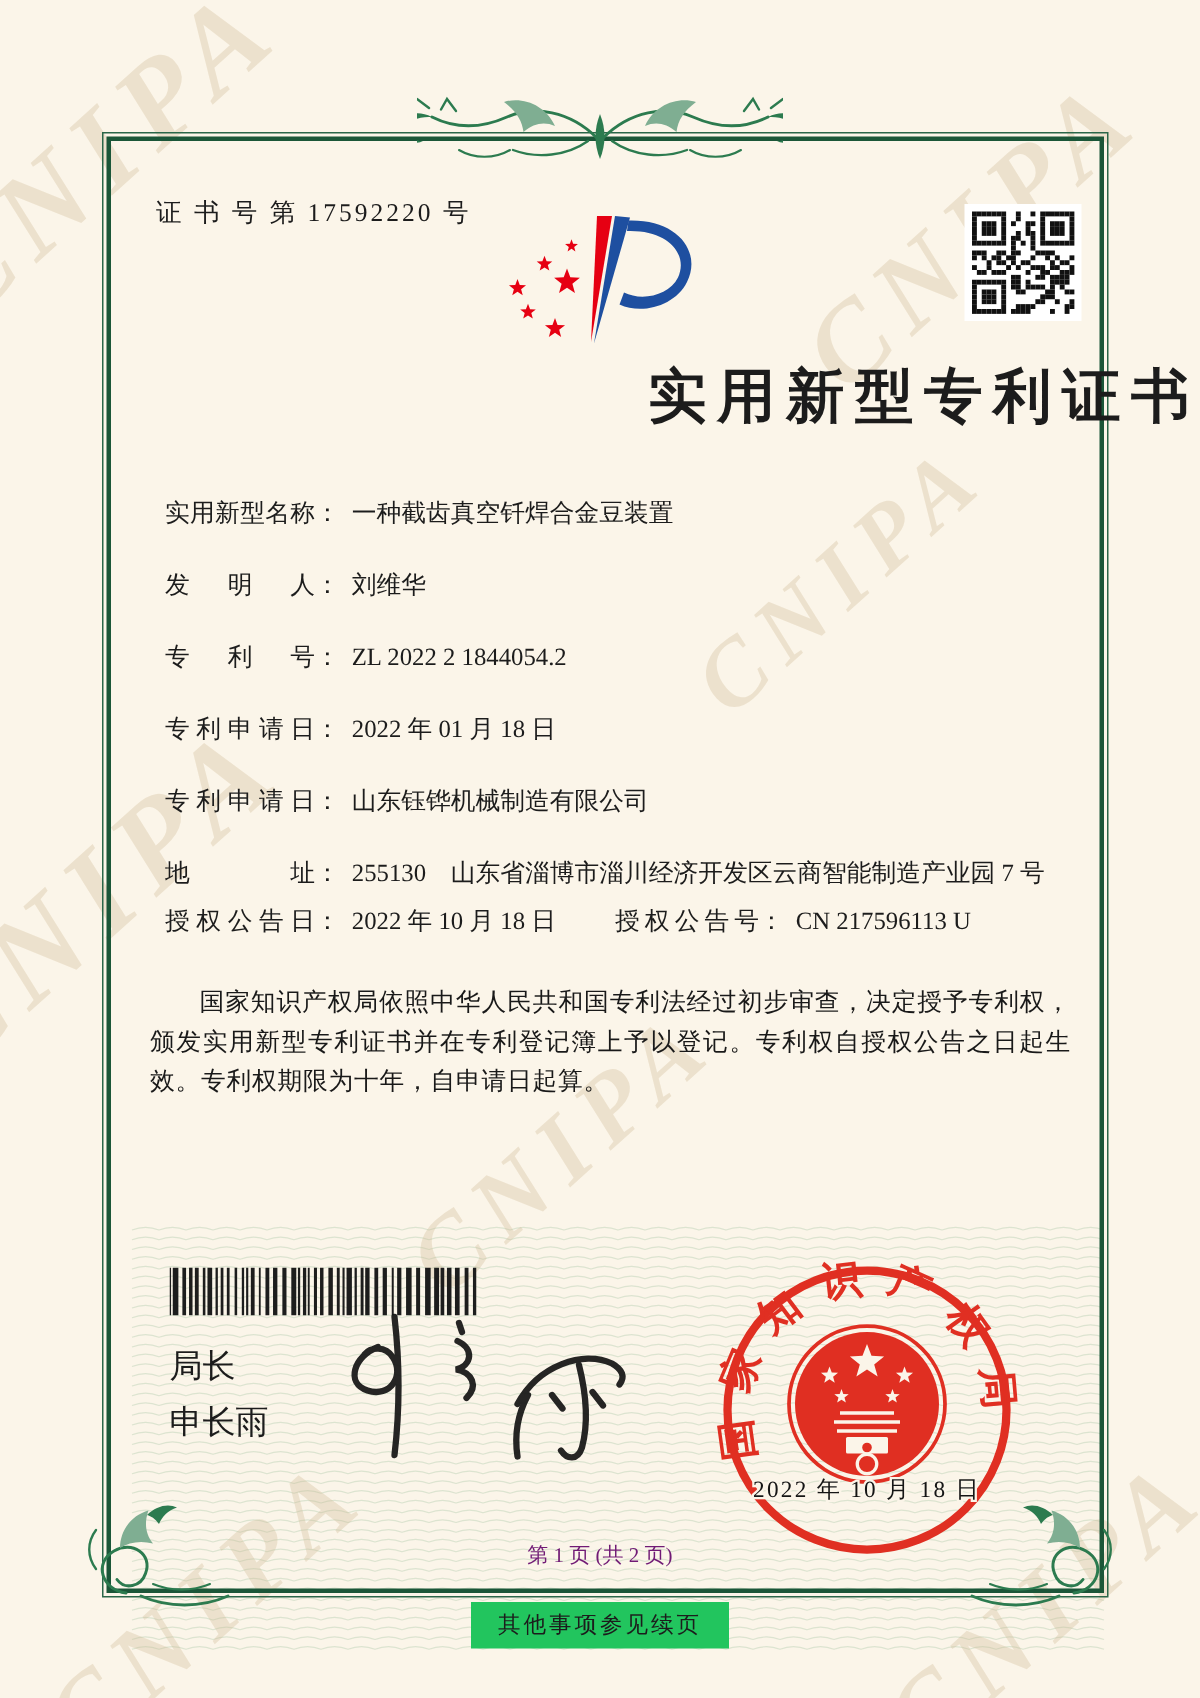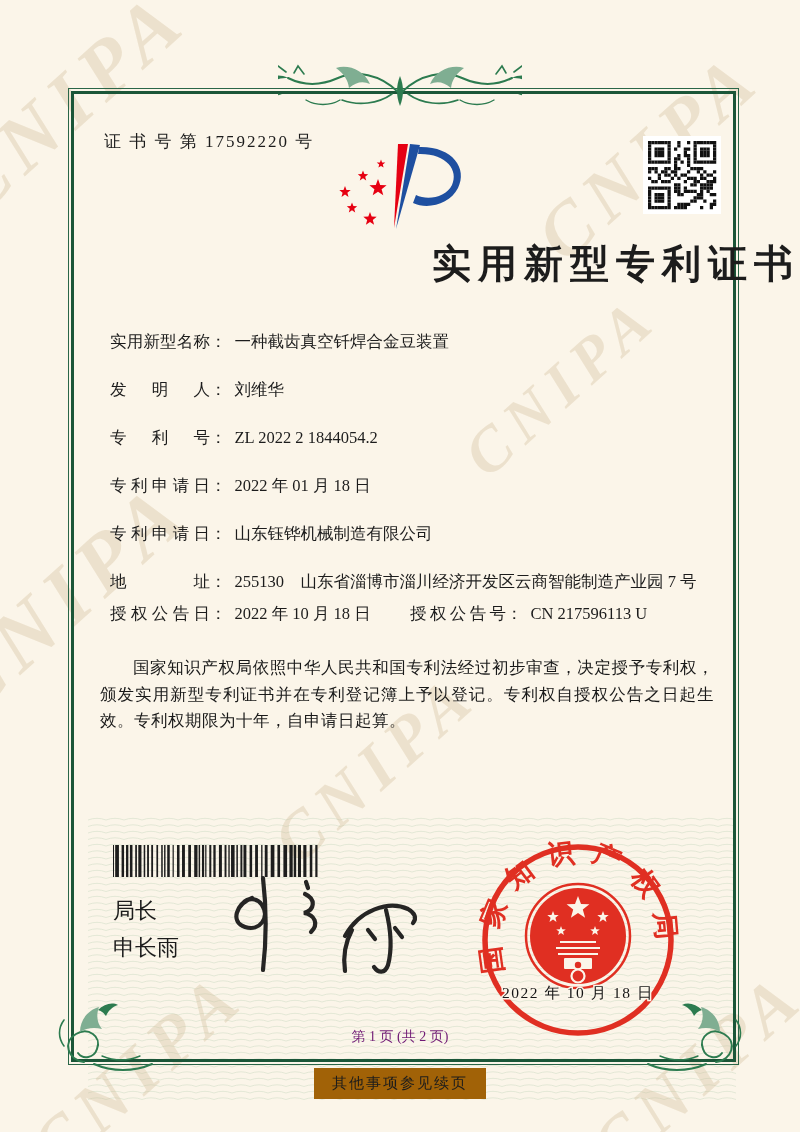--- a/index.html
+++ b/index.html
@@ -36,21 +36,21 @@
          line-height:1.62;text-align:justify;letter-spacing:.5px;color:#191919;}
   .paras p{margin:0 0 3px 0;text-indent:2em;}
   .barcode-wrap{position:absolute;left:113px;top:845px;width:205px;height:32px;}
   .officer{position:absolute;left:113px;top:901px;font-family:"Liberation Sans","DejaVu Sans",sans-serif;
            font-size:22px;font-weight:500;line-height:20px;}
   .officer p{margin:0 0 17px 0;}
   .signature{position:absolute;left:215px;top:860px;width:225px;height:122px;}
   .seal{position:absolute;left:470px;top:836px;width:216px;height:206px;}
   .page-info{position:absolute;left:0;right:0;top:1028px;text-align:center;font-size:14px;color:#701a75;}
   .note-box{position:absolute;left:50%;top:1068px;transform:translateX(-50%);
-            background:#a16207;padding:6px 18px;font-size:15px;letter-spacing:2px;z-index:5;}
+            background:#22c55e;padding:6px 18px;font-size:15px;letter-spacing:2px;z-index:5;}
   #waves-svg{position:absolute;inset:0;z-index:0;pointer-events:none;}
 </style>
 </head>
 <body>
 
 <div class="page">
 
   <svg id="waves-svg" viewBox="0 0 800 1132">
       <path d="M88 820.0 q9 -3.4 18 0 q9 -3.4 18 0 q9 -3.4 18 0 q9 -3.4 18 0 q9 -3.4 18 0 q9 -3.4 18 0 q9 -3.4 18 0 q9 -3.4 18 0 q9 -3.4 18 0 q9 -3.4 18 0 q9 -3.4 18 0 q9 -3.4 18 0 q9 -3.4 18 0 q9 -3.4 18 0 q9 -3.4 18 0 q9 -3.4 18 0 q9 -3.4 18 0 q9 -3.4 18 0 q9 -3.4 18 0 q9 -3.4 18 0 q9 -3.4 18 0 q9 -3.4 18 0 q9 -3.4 18 0 q9 -3.4 18 0 q9 -3.4 18 0 q9 -3.4 18 0 q9 -3.4 18 0 q9 -3.4 18 0 q9 -3.4 18 0 q9 -3.4 18 0 q9 -3.4 18 0 q9 -3.4 18 0 q9 -3.4 18 0 q9 -3.4 18 0 q9 -3.4 18 0 q9 -3.4 18 0M88 826.5 q9 -3.4 18 0 q9 -3.4 18 0 q9 -3.4 18 0 q9 -3.4 18 0 q9 -3.4 18 0 q9 -3.4 18 0 q9 -3.4 18 0 q9 -3.4 18 0 q9 -3.4 18 0 q9 -3.4 18 0 q9 -3.4 18 0 q9 -3.4 18 0 q9 -3.4 18 0 q9 -3.4 18 0 q9 -3.4 18 0 q9 -3.4 18 0 q9 -3.4 18 0 q9 -3.4 18 0 q9 -3.4 18 0 q9 -3.4 18 0 q9 -3.4 18 0 q9 -3.4 18 0 q9 -3.4 18 0 q9 -3.4 18 0 q9 -3.4 18 0 q9 -3.4 18 0 q9 -3.4 18 0 q9 -3.4 18 0 q9 -3.4 18 0 q9 -3.4 18 0 q9 -3.4 18 0 q9 -3.4 18 0 q9 -3.4 18 0 q9 -3.4 18 0 q9 -3.4 18 0 q9 -3.4 18 0M88 833.0 q9 -3.4 18 0 q9 -3.4 18 0 q9 -3.4 18 0 q9 -3.4 18 0 q9 -3.4 18 0 q9 -3.4 18 0 q9 -3.4 18 0 q9 -3.4 18 0 q9 -3.4 18 0 q9 -3.4 18 0 q9 -3.4 18 0 q9 -3.4 18 0 q9 -3.4 18 0 q9 -3.4 18 0 q9 -3.4 18 0 q9 -3.4 18 0 q9 -3.4 18 0 q9 -3.4 18 0 q9 -3.4 18 0 q9 -3.4 18 0 q9 -3.4 18 0 q9 -3.4 18 0 q9 -3.4 18 0 q9 -3.4 18 0 q9 -3.4 18 0 q9 -3.4 18 0 q9 -3.4 18 0 q9 -3.4 18 0 q9 -3.4 18 0 q9 -3.4 18 0 q9 -3.4 18 0 q9 -3.4 18 0 q9 -3.4 18 0 q9 -3.4 18 0 q9 -3.4 18 0 q9 -3.4 18 0M88 839.5 q9 -3.4 18 0 q9 -3.4 18 0 q9 -3.4 18 0 q9 -3.4 18 0 q9 -3.4 18 0 q9 -3.4 18 0 q9 -3.4 18 0 q9 -3.4 18 0 q9 -3.4 18 0 q9 -3.4 18 0 q9 -3.4 18 0 q9 -3.4 18 0 q9 -3.4 18 0 q9 -3.4 18 0 q9 -3.4 18 0 q9 -3.4 18 0 q9 -3.4 18 0 q9 -3.4 18 0 q9 -3.4 18 0 q9 -3.4 18 0 q9 -3.4 18 0 q9 -3.4 18 0 q9 -3.4 18 0 q9 -3.4 18 0 q9 -3.4 18 0 q9 -3.4 18 0 q9 -3.4 18 0 q9 -3.4 18 0 q9 -3.4 18 0 q9 -3.4 18 0 q9 -3.4 18 0 q9 -3.4 18 0 q9 -3.4 18 0 q9 -3.4 18 0 q9 -3.4 18 0 q9 -3.4 18 0M88 846.0 q9 -3.4 18 0 q9 -3.4 18 0 q9 -3.4 18 0 q9 -3.4 18 0 q9 -3.4 18 0 q9 -3.4 18 0 q9 -3.4 18 0 q9 -3.4 18 0 q9 -3.4 18 0 q9 -3.4 18 0 q9 -3.4 18 0 q9 -3.4 18 0 q9 -3.4 18 0 q9 -3.4 18 0 q9 -3.4 18 0 q9 -3.4 18 0 q9 -3.4 18 0 q9 -3.4 18 0 q9 -3.4 18 0 q9 -3.4 18 0 q9 -3.4 18 0 q9 -3.4 18 0 q9 -3.4 18 0 q9 -3.4 18 0 q9 -3.4 18 0 q9 -3.4 18 0 q9 -3.4 18 0 q9 -3.4 18 0 q9 -3.4 18 0 q9 -3.4 18 0 q9 -3.4 18 0 q9 -3.4 18 0 q9 -3.4 18 0 q9 -3.4 18 0 q9 -3.4 18 0 q9 -3.4 18 0M88 852.5 q9 -3.4 18 0 q9 -3.4 18 0 q9 -3.4 18 0 q9 -3.4 18 0 q9 -3.4 18 0 q9 -3.4 18 0 q9 -3.4 18 0 q9 -3.4 18 0 q9 -3.4 18 0 q9 -3.4 18 0 q9 -3.4 18 0 q9 -3.4 18 0 q9 -3.4 18 0 q9 -3.4 18 0 q9 -3.4 18 0 q9 -3.4 18 0 q9 -3.4 18 0 q9 -3.4 18 0 q9 -3.4 18 0 q9 -3.4 18 0 q9 -3.4 18 0 q9 -3.4 18 0 q9 -3.4 18 0 q9 -3.4 18 0 q9 -3.4 18 0 q9 -3.4 18 0 q9 -3.4 18 0 q9 -3.4 18 0 q9 -3.4 18 0 q9 -3.4 18 0 q9 -3.4 18 0 q9 -3.4 18 0 q9 -3.4 18 0 q9 -3.4 18 0 q9 -3.4 18 0 q9 -3.4 18 0M88 859.0 q9 -3.4 18 0 q9 -3.4 18 0 q9 -3.4 18 0 q9 -3.4 18 0 q9 -3.4 18 0 q9 -3.4 18 0 q9 -3.4 18 0 q9 -3.4 18 0 q9 -3.4 18 0 q9 -3.4 18 0 q9 -3.4 18 0 q9 -3.4 18 0 q9 -3.4 18 0 q9 -3.4 18 0 q9 -3.4 18 0 q9 -3.4 18 0 q9 -3.4 18 0 q9 -3.4 18 0 q9 -3.4 18 0 q9 -3.4 18 0 q9 -3.4 18 0 q9 -3.4 18 0 q9 -3.4 18 0 q9 -3.4 18 0 q9 -3.4 18 0 q9 -3.4 18 0 q9 -3.4 18 0 q9 -3.4 18 0 q9 -3.4 18 0 q9 -3.4 18 0 q9 -3.4 18 0 q9 -3.4 18 0 q9 -3.4 18 0 q9 -3.4 18 0 q9 -3.4 18 0 q9 -3.4 18 0M88 865.5 q9 -3.4 18 0 q9 -3.4 18 0 q9 -3.4 18 0 q9 -3.4 18 0 q9 -3.4 18 0 q9 -3.4 18 0 q9 -3.4 18 0 q9 -3.4 18 0 q9 -3.4 18 0 q9 -3.4 18 0 q9 -3.4 18 0 q9 -3.4 18 0 q9 -3.4 18 0 q9 -3.4 18 0 q9 -3.4 18 0 q9 -3.4 18 0 q9 -3.4 18 0 q9 -3.4 18 0 q9 -3.4 18 0 q9 -3.4 18 0 q9 -3.4 18 0 q9 -3.4 18 0 q9 -3.4 18 0 q9 -3.4 18 0 q9 -3.4 18 0 q9 -3.4 18 0 q9 -3.4 18 0 q9 -3.4 18 0 q9 -3.4 18 0 q9 -3.4 18 0 q9 -3.4 18 0 q9 -3.4 18 0 q9 -3.4 18 0 q9 -3.4 18 0 q9 -3.4 18 0 q9 -3.4 18 0M88 872.0 q9 -3.4 18 0 q9 -3.4 18 0 q9 -3.4 18 0 q9 -3.4 18 0 q9 -3.4 18 0 q9 -3.4 18 0 q9 -3.4 18 0 q9 -3.4 18 0 q9 -3.4 18 0 q9 -3.4 18 0 q9 -3.4 18 0 q9 -3.4 18 0 q9 -3.4 18 0 q9 -3.4 18 0 q9 -3.4 18 0 q9 -3.4 18 0 q9 -3.4 18 0 q9 -3.4 18 0 q9 -3.4 18 0 q9 -3.4 18 0 q9 -3.4 18 0 q9 -3.4 18 0 q9 -3.4 18 0 q9 -3.4 18 0 q9 -3.4 18 0 q9 -3.4 18 0 q9 -3.4 18 0 q9 -3.4 18 0 q9 -3.4 18 0 q9 -3.4 18 0 q9 -3.4 18 0 q9 -3.4 18 0 q9 -3.4 18 0 q9 -3.4 18 0 q9 -3.4 18 0 q9 -3.4 18 0M88 878.5 q9 -3.4 18 0 q9 -3.4 18 0 q9 -3.4 18 0 q9 -3.4 18 0 q9 -3.4 18 0 q9 -3.4 18 0 q9 -3.4 18 0 q9 -3.4 18 0 q9 -3.4 18 0 q9 -3.4 18 0 q9 -3.4 18 0 q9 -3.4 18 0 q9 -3.4 18 0 q9 -3.4 18 0 q9 -3.4 18 0 q9 -3.4 18 0 q9 -3.4 18 0 q9 -3.4 18 0 q9 -3.4 18 0 q9 -3.4 18 0 q9 -3.4 18 0 q9 -3.4 18 0 q9 -3.4 18 0 q9 -3.4 18 0 q9 -3.4 18 0 q9 -3.4 18 0 q9 -3.4 18 0 q9 -3.4 18 0 q9 -3.4 18 0 q9 -3.4 18 0 q9 -3.4 18 0 q9 -3.4 18 0 q9 -3.4 18 0 q9 -3.4 18 0 q9 -3.4 18 0 q9 -3.4 18 0M88 885.0 q9 -3.4 18 0 q9 -3.4 18 0 q9 -3.4 18 0 q9 -3.4 18 0 q9 -3.4 18 0 q9 -3.4 18 0 q9 -3.4 18 0 q9 -3.4 18 0 q9 -3.4 18 0 q9 -3.4 18 0 q9 -3.4 18 0 q9 -3.4 18 0 q9 -3.4 18 0 q9 -3.4 18 0 q9 -3.4 18 0 q9 -3.4 18 0 q9 -3.4 18 0 q9 -3.4 18 0 q9 -3.4 18 0 q9 -3.4 18 0 q9 -3.4 18 0 q9 -3.4 18 0 q9 -3.4 18 0 q9 -3.4 18 0 q9 -3.4 18 0 q9 -3.4 18 0 q9 -3.4 18 0 q9 -3.4 18 0 q9 -3.4 18 0 q9 -3.4 18 0 q9 -3.4 18 0 q9 -3.4 18 0 q9 -3.4 18 0 q9 -3.4 18 0 q9 -3.4 18 0 q9 -3.4 18 0M88 891.5 q9 -3.4 18 0 q9 -3.4 18 0 q9 -3.4 18 0 q9 -3.4 18 0 q9 -3.4 18 0 q9 -3.4 18 0 q9 -3.4 18 0 q9 -3.4 18 0 q9 -3.4 18 0 q9 -3.4 18 0 q9 -3.4 18 0 q9 -3.4 18 0 q9 -3.4 18 0 q9 -3.4 18 0 q9 -3.4 18 0 q9 -3.4 18 0 q9 -3.4 18 0 q9 -3.4 18 0 q9 -3.4 18 0 q9 -3.4 18 0 q9 -3.4 18 0 q9 -3.4 18 0 q9 -3.4 18 0 q9 -3.4 18 0 q9 -3.4 18 0 q9 -3.4 18 0 q9 -3.4 18 0 q9 -3.4 18 0 q9 -3.4 18 0 q9 -3.4 18 0 q9 -3.4 18 0 q9 -3.4 18 0 q9 -3.4 18 0 q9 -3.4 18 0 q9 -3.4 18 0 q9 -3.4 18 0M88 898.0 q9 -3.4 18 0 q9 -3.4 18 0 q9 -3.4 18 0 q9 -3.4 18 0 q9 -3.4 18 0 q9 -3.4 18 0 q9 -3.4 18 0 q9 -3.4 18 0 q9 -3.4 18 0 q9 -3.4 18 0 q9 -3.4 18 0 q9 -3.4 18 0 q9 -3.4 18 0 q9 -3.4 18 0 q9 -3.4 18 0 q9 -3.4 18 0 q9 -3.4 18 0 q9 -3.4 18 0 q9 -3.4 18 0 q9 -3.4 18 0 q9 -3.4 18 0 q9 -3.4 18 0 q9 -3.4 18 0 q9 -3.4 18 0 q9 -3.4 18 0 q9 -3.4 18 0 q9 -3.4 18 0 q9 -3.4 18 0 q9 -3.4 18 0 q9 -3.4 18 0 q9 -3.4 18 0 q9 -3.4 18 0 q9 -3.4 18 0 q9 -3.4 18 0 q9 -3.4 18 0 q9 -3.4 18 0M88 904.5 q9 -3.4 18 0 q9 -3.4 18 0 q9 -3.4 18 0 q9 -3.4 18 0 q9 -3.4 18 0 q9 -3.4 18 0 q9 -3.4 18 0 q9 -3.4 18 0 q9 -3.4 18 0 q9 -3.4 18 0 q9 -3.4 18 0 q9 -3.4 18 0 q9 -3.4 18 0 q9 -3.4 18 0 q9 -3.4 18 0 q9 -3.4 18 0 q9 -3.4 18 0 q9 -3.4 18 0 q9 -3.4 18 0 q9 -3.4 18 0 q9 -3.4 18 0 q9 -3.4 18 0 q9 -3.4 18 0 q9 -3.4 18 0 q9 -3.4 18 0 q9 -3.4 18 0 q9 -3.4 18 0 q9 -3.4 18 0 q9 -3.4 18 0 q9 -3.4 18 0 q9 -3.4 18 0 q9 -3.4 18 0 q9 -3.4 18 0 q9 -3.4 18 0 q9 -3.4 18 0 q9 -3.4 18 0M88 911.0 q9 -3.4 18 0 q9 -3.4 18 0 q9 -3.4 18 0 q9 -3.4 18 0 q9 -3.4 18 0 q9 -3.4 18 0 q9 -3.4 18 0 q9 -3.4 18 0 q9 -3.4 18 0 q9 -3.4 18 0 q9 -3.4 18 0 q9 -3.4 18 0 q9 -3.4 18 0 q9 -3.4 18 0 q9 -3.4 18 0 q9 -3.4 18 0 q9 -3.4 18 0 q9 -3.4 18 0 q9 -3.4 18 0 q9 -3.4 18 0 q9 -3.4 18 0 q9 -3.4 18 0 q9 -3.4 18 0 q9 -3.4 18 0 q9 -3.4 18 0 q9 -3.4 18 0 q9 -3.4 18 0 q9 -3.4 18 0 q9 -3.4 18 0 q9 -3.4 18 0 q9 -3.4 18 0 q9 -3.4 18 0 q9 -3.4 18 0 q9 -3.4 18 0 q9 -3.4 18 0 q9 -3.4 18 0M88 917.5 q9 -3.4 18 0 q9 -3.4 18 0 q9 -3.4 18 0 q9 -3.4 18 0 q9 -3.4 18 0 q9 -3.4 18 0 q9 -3.4 18 0 q9 -3.4 18 0 q9 -3.4 18 0 q9 -3.4 18 0 q9 -3.4 18 0 q9 -3.4 18 0 q9 -3.4 18 0 q9 -3.4 18 0 q9 -3.4 18 0 q9 -3.4 18 0 q9 -3.4 18 0 q9 -3.4 18 0 q9 -3.4 18 0 q9 -3.4 18 0 q9 -3.4 18 0 q9 -3.4 18 0 q9 -3.4 18 0 q9 -3.4 18 0 q9 -3.4 18 0 q9 -3.4 18 0 q9 -3.4 18 0 q9 -3.4 18 0 q9 -3.4 18 0 q9 -3.4 18 0 q9 -3.4 18 0 q9 -3.4 18 0 q9 -3.4 18 0 q9 -3.4 18 0 q9 -3.4 18 0 q9 -3.4 18 0M88 924.0 q9 -3.4 18 0 q9 -3.4 18 0 q9 -3.4 18 0 q9 -3.4 18 0 q9 -3.4 18 0 q9 -3.4 18 0 q9 -3.4 18 0 q9 -3.4 18 0 q9 -3.4 18 0 q9 -3.4 18 0 q9 -3.4 18 0 q9 -3.4 18 0 q9 -3.4 18 0 q9 -3.4 18 0 q9 -3.4 18 0 q9 -3.4 18 0 q9 -3.4 18 0 q9 -3.4 18 0 q9 -3.4 18 0 q9 -3.4 18 0 q9 -3.4 18 0 q9 -3.4 18 0 q9 -3.4 18 0 q9 -3.4 18 0 q9 -3.4 18 0 q9 -3.4 18 0 q9 -3.4 18 0 q9 -3.4 18 0 q9 -3.4 18 0 q9 -3.4 18 0 q9 -3.4 18 0 q9 -3.4 18 0 q9 -3.4 18 0 q9 -3.4 18 0 q9 -3.4 18 0 q9 -3.4 18 0M88 930.5 q9 -3.4 18 0 q9 -3.4 18 0 q9 -3.4 18 0 q9 -3.4 18 0 q9 -3.4 18 0 q9 -3.4 18 0 q9 -3.4 18 0 q9 -3.4 18 0 q9 -3.4 18 0 q9 -3.4 18 0 q9 -3.4 18 0 q9 -3.4 18 0 q9 -3.4 18 0 q9 -3.4 18 0 q9 -3.4 18 0 q9 -3.4 18 0 q9 -3.4 18 0 q9 -3.4 18 0 q9 -3.4 18 0 q9 -3.4 18 0 q9 -3.4 18 0 q9 -3.4 18 0 q9 -3.4 18 0 q9 -3.4 18 0 q9 -3.4 18 0 q9 -3.4 18 0 q9 -3.4 18 0 q9 -3.4 18 0 q9 -3.4 18 0 q9 -3.4 18 0 q9 -3.4 18 0 q9 -3.4 18 0 q9 -3.4 18 0 q9 -3.4 18 0 q9 -3.4 18 0 q9 -3.4 18 0M88 937.0 q9 -3.4 18 0 q9 -3.4 18 0 q9 -3.4 18 0 q9 -3.4 18 0 q9 -3.4 18 0 q9 -3.4 18 0 q9 -3.4 18 0 q9 -3.4 18 0 q9 -3.4 18 0 q9 -3.4 18 0 q9 -3.4 18 0 q9 -3.4 18 0 q9 -3.4 18 0 q9 -3.4 18 0 q9 -3.4 18 0 q9 -3.4 18 0 q9 -3.4 18 0 q9 -3.4 18 0 q9 -3.4 18 0 q9 -3.4 18 0 q9 -3.4 18 0 q9 -3.4 18 0 q9 -3.4 18 0 q9 -3.4 18 0 q9 -3.4 18 0 q9 -3.4 18 0 q9 -3.4 18 0 q9 -3.4 18 0 q9 -3.4 18 0 q9 -3.4 18 0 q9 -3.4 18 0 q9 -3.4 18 0 q9 -3.4 18 0 q9 -3.4 18 0 q9 -3.4 18 0 q9 -3.4 18 0M88 943.5 q9 -3.4 18 0 q9 -3.4 18 0 q9 -3.4 18 0 q9 -3.4 18 0 q9 -3.4 18 0 q9 -3.4 18 0 q9 -3.4 18 0 q9 -3.4 18 0 q9 -3.4 18 0 q9 -3.4 18 0 q9 -3.4 18 0 q9 -3.4 18 0 q9 -3.4 18 0 q9 -3.4 18 0 q9 -3.4 18 0 q9 -3.4 18 0 q9 -3.4 18 0 q9 -3.4 18 0 q9 -3.4 18 0 q9 -3.4 18 0 q9 -3.4 18 0 q9 -3.4 18 0 q9 -3.4 18 0 q9 -3.4 18 0 q9 -3.4 18 0 q9 -3.4 18 0 q9 -3.4 18 0 q9 -3.4 18 0 q9 -3.4 18 0 q9 -3.4 18 0 q9 -3.4 18 0 q9 -3.4 18 0 q9 -3.4 18 0 q9 -3.4 18 0 q9 -3.4 18 0 q9 -3.4 18 0M88 950.0 q9 -3.4 18 0 q9 -3.4 18 0 q9 -3.4 18 0 q9 -3.4 18 0 q9 -3.4 18 0 q9 -3.4 18 0 q9 -3.4 18 0 q9 -3.4 18 0 q9 -3.4 18 0 q9 -3.4 18 0 q9 -3.4 18 0 q9 -3.4 18 0 q9 -3.4 18 0 q9 -3.4 18 0 q9 -3.4 18 0 q9 -3.4 18 0 q9 -3.4 18 0 q9 -3.4 18 0 q9 -3.4 18 0 q9 -3.4 18 0 q9 -3.4 18 0 q9 -3.4 18 0 q9 -3.4 18 0 q9 -3.4 18 0 q9 -3.4 18 0 q9 -3.4 18 0 q9 -3.4 18 0 q9 -3.4 18 0 q9 -3.4 18 0 q9 -3.4 18 0 q9 -3.4 18 0 q9 -3.4 18 0 q9 -3.4 18 0 q9 -3.4 18 0 q9 -3.4 18 0 q9 -3.4 18 0M88 956.5 q9 -3.4 18 0 q9 -3.4 18 0 q9 -3.4 18 0 q9 -3.4 18 0 q9 -3.4 18 0 q9 -3.4 18 0 q9 -3.4 18 0 q9 -3.4 18 0 q9 -3.4 18 0 q9 -3.4 18 0 q9 -3.4 18 0 q9 -3.4 18 0 q9 -3.4 18 0 q9 -3.4 18 0 q9 -3.4 18 0 q9 -3.4 18 0 q9 -3.4 18 0 q9 -3.4 18 0 q9 -3.4 18 0 q9 -3.4 18 0 q9 -3.4 18 0 q9 -3.4 18 0 q9 -3.4 18 0 q9 -3.4 18 0 q9 -3.4 18 0 q9 -3.4 18 0 q9 -3.4 18 0 q9 -3.4 18 0 q9 -3.4 18 0 q9 -3.4 18 0 q9 -3.4 18 0 q9 -3.4 18 0 q9 -3.4 18 0 q9 -3.4 18 0 q9 -3.4 18 0 q9 -3.4 18 0M88 963.0 q9 -3.4 18 0 q9 -3.4 18 0 q9 -3.4 18 0 q9 -3.4 18 0 q9 -3.4 18 0 q9 -3.4 18 0 q9 -3.4 18 0 q9 -3.4 18 0 q9 -3.4 18 0 q9 -3.4 18 0 q9 -3.4 18 0 q9 -3.4 18 0 q9 -3.4 18 0 q9 -3.4 18 0 q9 -3.4 18 0 q9 -3.4 18 0 q9 -3.4 18 0 q9 -3.4 18 0 q9 -3.4 18 0 q9 -3.4 18 0 q9 -3.4 18 0 q9 -3.4 18 0 q9 -3.4 18 0 q9 -3.4 18 0 q9 -3.4 18 0 q9 -3.4 18 0 q9 -3.4 18 0 q9 -3.4 18 0 q9 -3.4 18 0 q9 -3.4 18 0 q9 -3.4 18 0 q9 -3.4 18 0 q9 -3.4 18 0 q9 -3.4 18 0 q9 -3.4 18 0 q9 -3.4 18 0M88 969.5 q9 -3.4 18 0 q9 -3.4 18 0 q9 -3.4 18 0 q9 -3.4 18 0 q9 -3.4 18 0 q9 -3.4 18 0 q9 -3.4 18 0 q9 -3.4 18 0 q9 -3.4 18 0 q9 -3.4 18 0 q9 -3.4 18 0 q9 -3.4 18 0 q9 -3.4 18 0 q9 -3.4 18 0 q9 -3.4 18 0 q9 -3.4 18 0 q9 -3.4 18 0 q9 -3.4 18 0 q9 -3.4 18 0 q9 -3.4 18 0 q9 -3.4 18 0 q9 -3.4 18 0 q9 -3.4 18 0 q9 -3.4 18 0 q9 -3.4 18 0 q9 -3.4 18 0 q9 -3.4 18 0 q9 -3.4 18 0 q9 -3.4 18 0 q9 -3.4 18 0 q9 -3.4 18 0 q9 -3.4 18 0 q9 -3.4 18 0 q9 -3.4 18 0 q9 -3.4 18 0 q9 -3.4 18 0M88 976.0 q9 -3.4 18 0 q9 -3.4 18 0 q9 -3.4 18 0 q9 -3.4 18 0 q9 -3.4 18 0 q9 -3.4 18 0 q9 -3.4 18 0 q9 -3.4 18 0 q9 -3.4 18 0 q9 -3.4 18 0 q9 -3.4 18 0 q9 -3.4 18 0 q9 -3.4 18 0 q9 -3.4 18 0 q9 -3.4 18 0 q9 -3.4 18 0 q9 -3.4 18 0 q9 -3.4 18 0 q9 -3.4 18 0 q9 -3.4 18 0 q9 -3.4 18 0 q9 -3.4 18 0 q9 -3.4 18 0 q9 -3.4 18 0 q9 -3.4 18 0 q9 -3.4 18 0 q9 -3.4 18 0 q9 -3.4 18 0 q9 -3.4 18 0 q9 -3.4 18 0 q9 -3.4 18 0 q9 -3.4 18 0 q9 -3.4 18 0 q9 -3.4 18 0 q9 -3.4 18 0 q9 -3.4 18 0M88 982.5 q9 -3.4 18 0 q9 -3.4 18 0 q9 -3.4 18 0 q9 -3.4 18 0 q9 -3.4 18 0 q9 -3.4 18 0 q9 -3.4 18 0 q9 -3.4 18 0 q9 -3.4 18 0 q9 -3.4 18 0 q9 -3.4 18 0 q9 -3.4 18 0 q9 -3.4 18 0 q9 -3.4 18 0 q9 -3.4 18 0 q9 -3.4 18 0 q9 -3.4 18 0 q9 -3.4 18 0 q9 -3.4 18 0 q9 -3.4 18 0 q9 -3.4 18 0 q9 -3.4 18 0 q9 -3.4 18 0 q9 -3.4 18 0 q9 -3.4 18 0 q9 -3.4 18 0 q9 -3.4 18 0 q9 -3.4 18 0 q9 -3.4 18 0 q9 -3.4 18 0 q9 -3.4 18 0 q9 -3.4 18 0 q9 -3.4 18 0 q9 -3.4 18 0 q9 -3.4 18 0 q9 -3.4 18 0M88 989.0 q9 -3.4 18 0 q9 -3.4 18 0 q9 -3.4 18 0 q9 -3.4 18 0 q9 -3.4 18 0 q9 -3.4 18 0 q9 -3.4 18 0 q9 -3.4 18 0 q9 -3.4 18 0 q9 -3.4 18 0 q9 -3.4 18 0 q9 -3.4 18 0 q9 -3.4 18 0 q9 -3.4 18 0 q9 -3.4 18 0 q9 -3.4 18 0 q9 -3.4 18 0 q9 -3.4 18 0 q9 -3.4 18 0 q9 -3.4 18 0 q9 -3.4 18 0 q9 -3.4 18 0 q9 -3.4 18 0 q9 -3.4 18 0 q9 -3.4 18 0 q9 -3.4 18 0 q9 -3.4 18 0 q9 -3.4 18 0 q9 -3.4 18 0 q9 -3.4 18 0 q9 -3.4 18 0 q9 -3.4 18 0 q9 -3.4 18 0 q9 -3.4 18 0 q9 -3.4 18 0 q9 -3.4 18 0M88 995.5 q9 -3.4 18 0 q9 -3.4 18 0 q9 -3.4 18 0 q9 -3.4 18 0 q9 -3.4 18 0 q9 -3.4 18 0 q9 -3.4 18 0 q9 -3.4 18 0 q9 -3.4 18 0 q9 -3.4 18 0 q9 -3.4 18 0 q9 -3.4 18 0 q9 -3.4 18 0 q9 -3.4 18 0 q9 -3.4 18 0 q9 -3.4 18 0 q9 -3.4 18 0 q9 -3.4 18 0 q9 -3.4 18 0 q9 -3.4 18 0 q9 -3.4 18 0 q9 -3.4 18 0 q9 -3.4 18 0 q9 -3.4 18 0 q9 -3.4 18 0 q9 -3.4 18 0 q9 -3.4 18 0 q9 -3.4 18 0 q9 -3.4 18 0 q9 -3.4 18 0 q9 -3.4 18 0 q9 -3.4 18 0 q9 -3.4 18 0 q9 -3.4 18 0 q9 -3.4 18 0 q9 -3.4 18 0M88 1002.0 q9 -3.4 18 0 q9 -3.4 18 0 q9 -3.4 18 0 q9 -3.4 18 0 q9 -3.4 18 0 q9 -3.4 18 0 q9 -3.4 18 0 q9 -3.4 18 0 q9 -3.4 18 0 q9 -3.4 18 0 q9 -3.4 18 0 q9 -3.4 18 0 q9 -3.4 18 0 q9 -3.4 18 0 q9 -3.4 18 0 q9 -3.4 18 0 q9 -3.4 18 0 q9 -3.4 18 0 q9 -3.4 18 0 q9 -3.4 18 0 q9 -3.4 18 0 q9 -3.4 18 0 q9 -3.4 18 0 q9 -3.4 18 0 q9 -3.4 18 0 q9 -3.4 18 0 q9 -3.4 18 0 q9 -3.4 18 0 q9 -3.4 18 0 q9 -3.4 18 0 q9 -3.4 18 0 q9 -3.4 18 0 q9 -3.4 18 0 q9 -3.4 18 0 q9 -3.4 18 0 q9 -3.4 18 0M88 1008.5 q9 -3.4 18 0 q9 -3.4 18 0 q9 -3.4 18 0 q9 -3.4 18 0 q9 -3.4 18 0 q9 -3.4 18 0 q9 -3.4 18 0 q9 -3.4 18 0 q9 -3.4 18 0 q9 -3.4 18 0 q9 -3.4 18 0 q9 -3.4 18 0 q9 -3.4 18 0 q9 -3.4 18 0 q9 -3.4 18 0 q9 -3.4 18 0 q9 -3.4 18 0 q9 -3.4 18 0 q9 -3.4 18 0 q9 -3.4 18 0 q9 -3.4 18 0 q9 -3.4 18 0 q9 -3.4 18 0 q9 -3.4 18 0 q9 -3.4 18 0 q9 -3.4 18 0 q9 -3.4 18 0 q9 -3.4 18 0 q9 -3.4 18 0 q9 -3.4 18 0 q9 -3.4 18 0 q9 -3.4 18 0 q9 -3.4 18 0 q9 -3.4 18 0 q9 -3.4 18 0 q9 -3.4 18 0M88 1015.0 q9 -3.4 18 0 q9 -3.4 18 0 q9 -3.4 18 0 q9 -3.4 18 0 q9 -3.4 18 0 q9 -3.4 18 0 q9 -3.4 18 0 q9 -3.4 18 0 q9 -3.4 18 0 q9 -3.4 18 0 q9 -3.4 18 0 q9 -3.4 18 0 q9 -3.4 18 0 q9 -3.4 18 0 q9 -3.4 18 0 q9 -3.4 18 0 q9 -3.4 18 0 q9 -3.4 18 0 q9 -3.4 18 0 q9 -3.4 18 0 q9 -3.4 18 0 q9 -3.4 18 0 q9 -3.4 18 0 q9 -3.4 18 0 q9 -3.4 18 0 q9 -3.4 18 0 q9 -3.4 18 0 q9 -3.4 18 0 q9 -3.4 18 0 q9 -3.4 18 0 q9 -3.4 18 0 q9 -3.4 18 0 q9 -3.4 18 0 q9 -3.4 18 0 q9 -3.4 18 0 q9 -3.4 18 0M88 1021.5 q9 -3.4 18 0 q9 -3.4 18 0 q9 -3.4 18 0 q9 -3.4 18 0 q9 -3.4 18 0 q9 -3.4 18 0 q9 -3.4 18 0 q9 -3.4 18 0 q9 -3.4 18 0 q9 -3.4 18 0 q9 -3.4 18 0 q9 -3.4 18 0 q9 -3.4 18 0 q9 -3.4 18 0 q9 -3.4 18 0 q9 -3.4 18 0 q9 -3.4 18 0 q9 -3.4 18 0 q9 -3.4 18 0 q9 -3.4 18 0 q9 -3.4 18 0 q9 -3.4 18 0 q9 -3.4 18 0 q9 -3.4 18 0 q9 -3.4 18 0 q9 -3.4 18 0 q9 -3.4 18 0 q9 -3.4 18 0 q9 -3.4 18 0 q9 -3.4 18 0 q9 -3.4 18 0 q9 -3.4 18 0 q9 -3.4 18 0 q9 -3.4 18 0 q9 -3.4 18 0 q9 -3.4 18 0M88 1028.0 q9 -3.4 18 0 q9 -3.4 18 0 q9 -3.4 18 0 q9 -3.4 18 0 q9 -3.4 18 0 q9 -3.4 18 0 q9 -3.4 18 0 q9 -3.4 18 0 q9 -3.4 18 0 q9 -3.4 18 0 q9 -3.4 18 0 q9 -3.4 18 0 q9 -3.4 18 0 q9 -3.4 18 0 q9 -3.4 18 0 q9 -3.4 18 0 q9 -3.4 18 0 q9 -3.4 18 0 q9 -3.4 18 0 q9 -3.4 18 0 q9 -3.4 18 0 q9 -3.4 18 0 q9 -3.4 18 0 q9 -3.4 18 0 q9 -3.4 18 0 q9 -3.4 18 0 q9 -3.4 18 0 q9 -3.4 18 0 q9 -3.4 18 0 q9 -3.4 18 0 q9 -3.4 18 0 q9 -3.4 18 0 q9 -3.4 18 0 q9 -3.4 18 0 q9 -3.4 18 0 q9 -3.4 18 0M88 1034.5 q9 -3.4 18 0 q9 -3.4 18 0 q9 -3.4 18 0 q9 -3.4 18 0 q9 -3.4 18 0 q9 -3.4 18 0 q9 -3.4 18 0 q9 -3.4 18 0 q9 -3.4 18 0 q9 -3.4 18 0 q9 -3.4 18 0 q9 -3.4 18 0 q9 -3.4 18 0 q9 -3.4 18 0 q9 -3.4 18 0 q9 -3.4 18 0 q9 -3.4 18 0 q9 -3.4 18 0 q9 -3.4 18 0 q9 -3.4 18 0 q9 -3.4 18 0 q9 -3.4 18 0 q9 -3.4 18 0 q9 -3.4 18 0 q9 -3.4 18 0 q9 -3.4 18 0 q9 -3.4 18 0 q9 -3.4 18 0 q9 -3.4 18 0 q9 -3.4 18 0 q9 -3.4 18 0 q9 -3.4 18 0 q9 -3.4 18 0 q9 -3.4 18 0 q9 -3.4 18 0 q9 -3.4 18 0M88 1041.0 q9 -3.4 18 0 q9 -3.4 18 0 q9 -3.4 18 0 q9 -3.4 18 0 q9 -3.4 18 0 q9 -3.4 18 0 q9 -3.4 18 0 q9 -3.4 18 0 q9 -3.4 18 0 q9 -3.4 18 0 q9 -3.4 18 0 q9 -3.4 18 0 q9 -3.4 18 0 q9 -3.4 18 0 q9 -3.4 18 0 q9 -3.4 18 0 q9 -3.4 18 0 q9 -3.4 18 0 q9 -3.4 18 0 q9 -3.4 18 0 q9 -3.4 18 0 q9 -3.4 18 0 q9 -3.4 18 0 q9 -3.4 18 0 q9 -3.4 18 0 q9 -3.4 18 0 q9 -3.4 18 0 q9 -3.4 18 0 q9 -3.4 18 0 q9 -3.4 18 0 q9 -3.4 18 0 q9 -3.4 18 0 q9 -3.4 18 0 q9 -3.4 18 0 q9 -3.4 18 0 q9 -3.4 18 0M88 1047.5 q9 -3.4 18 0 q9 -3.4 18 0 q9 -3.4 18 0 q9 -3.4 18 0 q9 -3.4 18 0 q9 -3.4 18 0 q9 -3.4 18 0 q9 -3.4 18 0 q9 -3.4 18 0 q9 -3.4 18 0 q9 -3.4 18 0 q9 -3.4 18 0 q9 -3.4 18 0 q9 -3.4 18 0 q9 -3.4 18 0 q9 -3.4 18 0 q9 -3.4 18 0 q9 -3.4 18 0 q9 -3.4 18 0 q9 -3.4 18 0 q9 -3.4 18 0 q9 -3.4 18 0 q9 -3.4 18 0 q9 -3.4 18 0 q9 -3.4 18 0 q9 -3.4 18 0 q9 -3.4 18 0 q9 -3.4 18 0 q9 -3.4 18 0 q9 -3.4 18 0 q9 -3.4 18 0 q9 -3.4 18 0 q9 -3.4 18 0 q9 -3.4 18 0 q9 -3.4 18 0 q9 -3.4 18 0M88 1054.0 q9 -3.4 18 0 q9 -3.4 18 0 q9 -3.4 18 0 q9 -3.4 18 0 q9 -3.4 18 0 q9 -3.4 18 0 q9 -3.4 18 0 q9 -3.4 18 0 q9 -3.4 18 0 q9 -3.4 18 0 q9 -3.4 18 0 q9 -3.4 18 0 q9 -3.4 18 0 q9 -3.4 18 0 q9 -3.4 18 0 q9 -3.4 18 0 q9 -3.4 18 0 q9 -3.4 18 0 q9 -3.4 18 0 q9 -3.4 18 0 q9 -3.4 18 0 q9 -3.4 18 0 q9 -3.4 18 0 q9 -3.4 18 0 q9 -3.4 18 0 q9 -3.4 18 0 q9 -3.4 18 0 q9 -3.4 18 0 q9 -3.4 18 0 q9 -3.4 18 0 q9 -3.4 18 0 q9 -3.4 18 0 q9 -3.4 18 0 q9 -3.4 18 0 q9 -3.4 18 0 q9 -3.4 18 0M88 1060.5 q9 -3.4 18 0 q9 -3.4 18 0 q9 -3.4 18 0 q9 -3.4 18 0 q9 -3.4 18 0 q9 -3.4 18 0 q9 -3.4 18 0 q9 -3.4 18 0 q9 -3.4 18 0 q9 -3.4 18 0 q9 -3.4 18 0 q9 -3.4 18 0 q9 -3.4 18 0 q9 -3.4 18 0 q9 -3.4 18 0 q9 -3.4 18 0 q9 -3.4 18 0 q9 -3.4 18 0 q9 -3.4 18 0 q9 -3.4 18 0 q9 -3.4 18 0 q9 -3.4 18 0 q9 -3.4 18 0 q9 -3.4 18 0 q9 -3.4 18 0 q9 -3.4 18 0 q9 -3.4 18 0 q9 -3.4 18 0 q9 -3.4 18 0 q9 -3.4 18 0 q9 -3.4 18 0 q9 -3.4 18 0 q9 -3.4 18 0 q9 -3.4 18 0 q9 -3.4 18 0 q9 -3.4 18 0M88 1067.0 q9 -3.4 18 0 q9 -3.4 18 0 q9 -3.4 18 0 q9 -3.4 18 0 q9 -3.4 18 0 q9 -3.4 18 0 q9 -3.4 18 0 q9 -3.4 18 0 q9 -3.4 18 0 q9 -3.4 18 0 q9 -3.4 18 0 q9 -3.4 18 0 q9 -3.4 18 0 q9 -3.4 18 0 q9 -3.4 18 0 q9 -3.4 18 0 q9 -3.4 18 0 q9 -3.4 18 0 q9 -3.4 18 0 q9 -3.4 18 0 q9 -3.4 18 0 q9 -3.4 18 0 q9 -3.4 18 0 q9 -3.4 18 0 q9 -3.4 18 0 q9 -3.4 18 0 q9 -3.4 18 0 q9 -3.4 18 0 q9 -3.4 18 0 q9 -3.4 18 0 q9 -3.4 18 0 q9 -3.4 18 0 q9 -3.4 18 0 q9 -3.4 18 0 q9 -3.4 18 0 q9 -3.4 18 0M88 1073.5 q9 -3.4 18 0 q9 -3.4 18 0 q9 -3.4 18 0 q9 -3.4 18 0 q9 -3.4 18 0 q9 -3.4 18 0 q9 -3.4 18 0 q9 -3.4 18 0 q9 -3.4 18 0 q9 -3.4 18 0 q9 -3.4 18 0 q9 -3.4 18 0 q9 -3.4 18 0 q9 -3.4 18 0 q9 -3.4 18 0 q9 -3.4 18 0 q9 -3.4 18 0 q9 -3.4 18 0 q9 -3.4 18 0 q9 -3.4 18 0 q9 -3.4 18 0 q9 -3.4 18 0 q9 -3.4 18 0 q9 -3.4 18 0 q9 -3.4 18 0 q9 -3.4 18 0 q9 -3.4 18 0 q9 -3.4 18 0 q9 -3.4 18 0 q9 -3.4 18 0 q9 -3.4 18 0 q9 -3.4 18 0 q9 -3.4 18 0 q9 -3.4 18 0 q9 -3.4 18 0 q9 -3.4 18 0M88 1080.0 q9 -3.4 18 0 q9 -3.4 18 0 q9 -3.4 18 0 q9 -3.4 18 0 q9 -3.4 18 0 q9 -3.4 18 0 q9 -3.4 18 0 q9 -3.4 18 0 q9 -3.4 18 0 q9 -3.4 18 0 q9 -3.4 18 0 q9 -3.4 18 0 q9 -3.4 18 0 q9 -3.4 18 0 q9 -3.4 18 0 q9 -3.4 18 0 q9 -3.4 18 0 q9 -3.4 18 0 q9 -3.4 18 0 q9 -3.4 18 0 q9 -3.4 18 0 q9 -3.4 18 0 q9 -3.4 18 0 q9 -3.4 18 0 q9 -3.4 18 0 q9 -3.4 18 0 q9 -3.4 18 0 q9 -3.4 18 0 q9 -3.4 18 0 q9 -3.4 18 0 q9 -3.4 18 0 q9 -3.4 18 0 q9 -3.4 18 0 q9 -3.4 18 0 q9 -3.4 18 0 q9 -3.4 18 0M88 1086.5 q9 -3.4 18 0 q9 -3.4 18 0 q9 -3.4 18 0 q9 -3.4 18 0 q9 -3.4 18 0 q9 -3.4 18 0 q9 -3.4 18 0 q9 -3.4 18 0 q9 -3.4 18 0 q9 -3.4 18 0 q9 -3.4 18 0 q9 -3.4 18 0 q9 -3.4 18 0 q9 -3.4 18 0 q9 -3.4 18 0 q9 -3.4 18 0 q9 -3.4 18 0 q9 -3.4 18 0 q9 -3.4 18 0 q9 -3.4 18 0 q9 -3.4 18 0 q9 -3.4 18 0 q9 -3.4 18 0 q9 -3.4 18 0 q9 -3.4 18 0 q9 -3.4 18 0 q9 -3.4 18 0 q9 -3.4 18 0 q9 -3.4 18 0 q9 -3.4 18 0 q9 -3.4 18 0 q9 -3.4 18 0 q9 -3.4 18 0 q9 -3.4 18 0 q9 -3.4 18 0 q9 -3.4 18 0M88 1093.0 q9 -3.4 18 0 q9 -3.4 18 0 q9 -3.4 18 0 q9 -3.4 18 0 q9 -3.4 18 0 q9 -3.4 18 0 q9 -3.4 18 0 q9 -3.4 18 0 q9 -3.4 18 0 q9 -3.4 18 0 q9 -3.4 18 0 q9 -3.4 18 0 q9 -3.4 18 0 q9 -3.4 18 0 q9 -3.4 18 0 q9 -3.4 18 0 q9 -3.4 18 0 q9 -3.4 18 0 q9 -3.4 18 0 q9 -3.4 18 0 q9 -3.4 18 0 q9 -3.4 18 0 q9 -3.4 18 0 q9 -3.4 18 0 q9 -3.4 18 0 q9 -3.4 18 0 q9 -3.4 18 0 q9 -3.4 18 0 q9 -3.4 18 0 q9 -3.4 18 0 q9 -3.4 18 0 q9 -3.4 18 0 q9 -3.4 18 0 q9 -3.4 18 0 q9 -3.4 18 0 q9 -3.4 18 0M88 1099.5 q9 -3.4 18 0 q9 -3.4 18 0 q9 -3.4 18 0 q9 -3.4 18 0 q9 -3.4 18 0 q9 -3.4 18 0 q9 -3.4 18 0 q9 -3.4 18 0 q9 -3.4 18 0 q9 -3.4 18 0 q9 -3.4 18 0 q9 -3.4 18 0 q9 -3.4 18 0 q9 -3.4 18 0 q9 -3.4 18 0 q9 -3.4 18 0 q9 -3.4 18 0 q9 -3.4 18 0 q9 -3.4 18 0 q9 -3.4 18 0 q9 -3.4 18 0 q9 -3.4 18 0 q9 -3.4 18 0 q9 -3.4 18 0 q9 -3.4 18 0 q9 -3.4 18 0 q9 -3.4 18 0 q9 -3.4 18 0 q9 -3.4 18 0 q9 -3.4 18 0 q9 -3.4 18 0 q9 -3.4 18 0 q9 -3.4 18 0 q9 -3.4 18 0 q9 -3.4 18 0 q9 -3.4 18 0" fill="none" stroke="#c3d5bc" stroke-width="0.8" opacity="0.55"></path>
     </svg>

